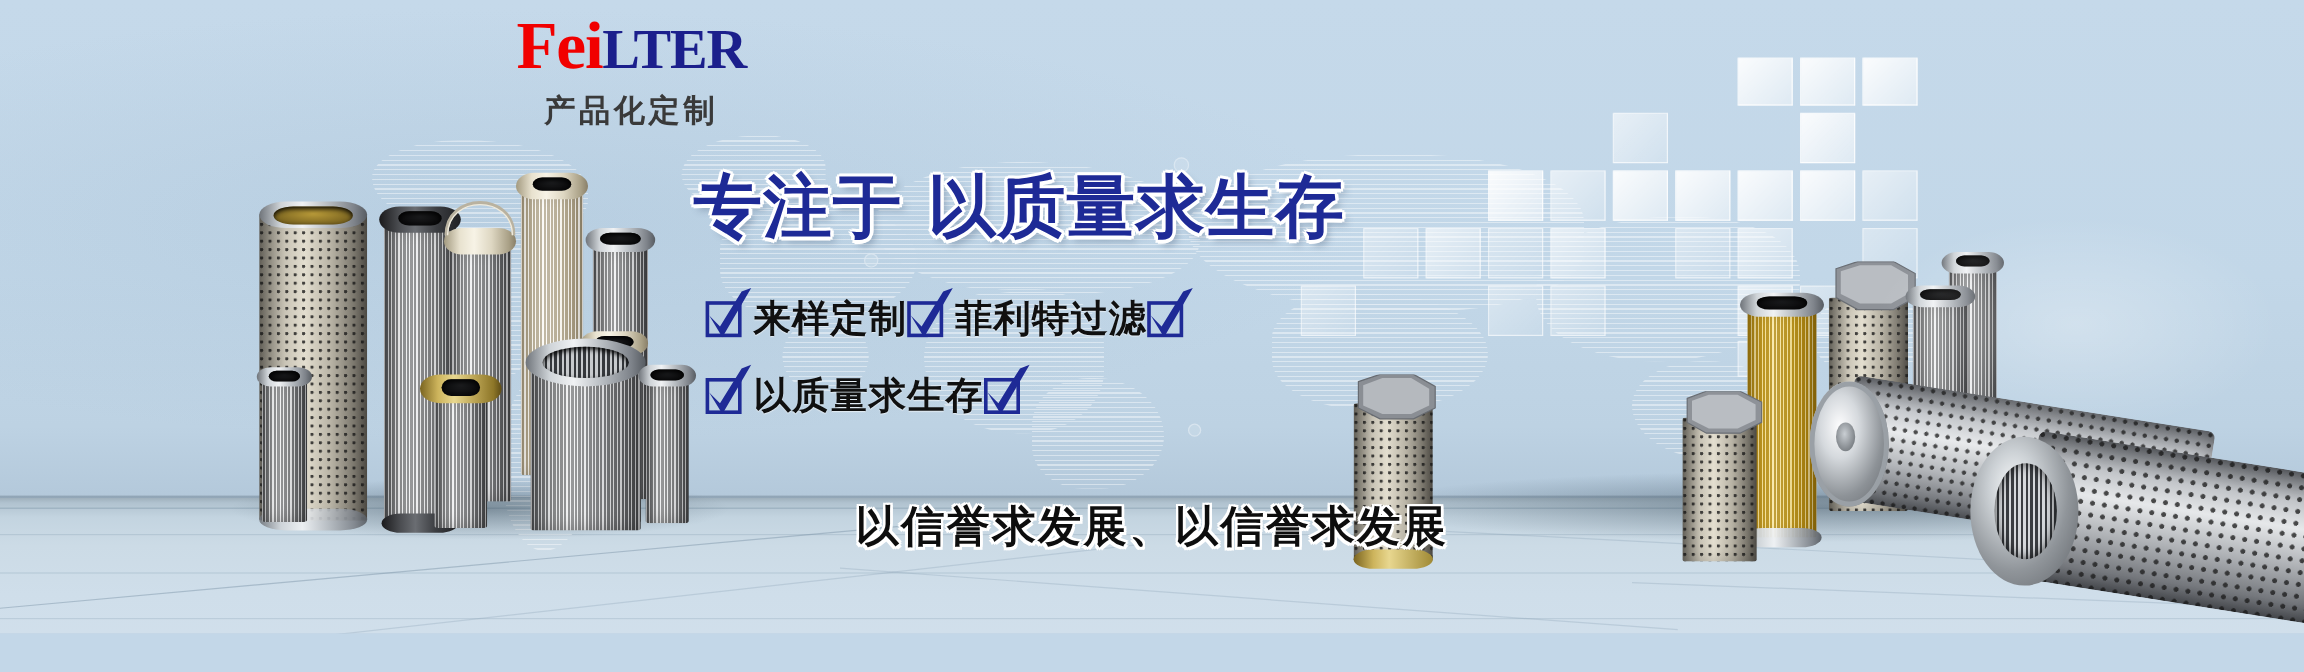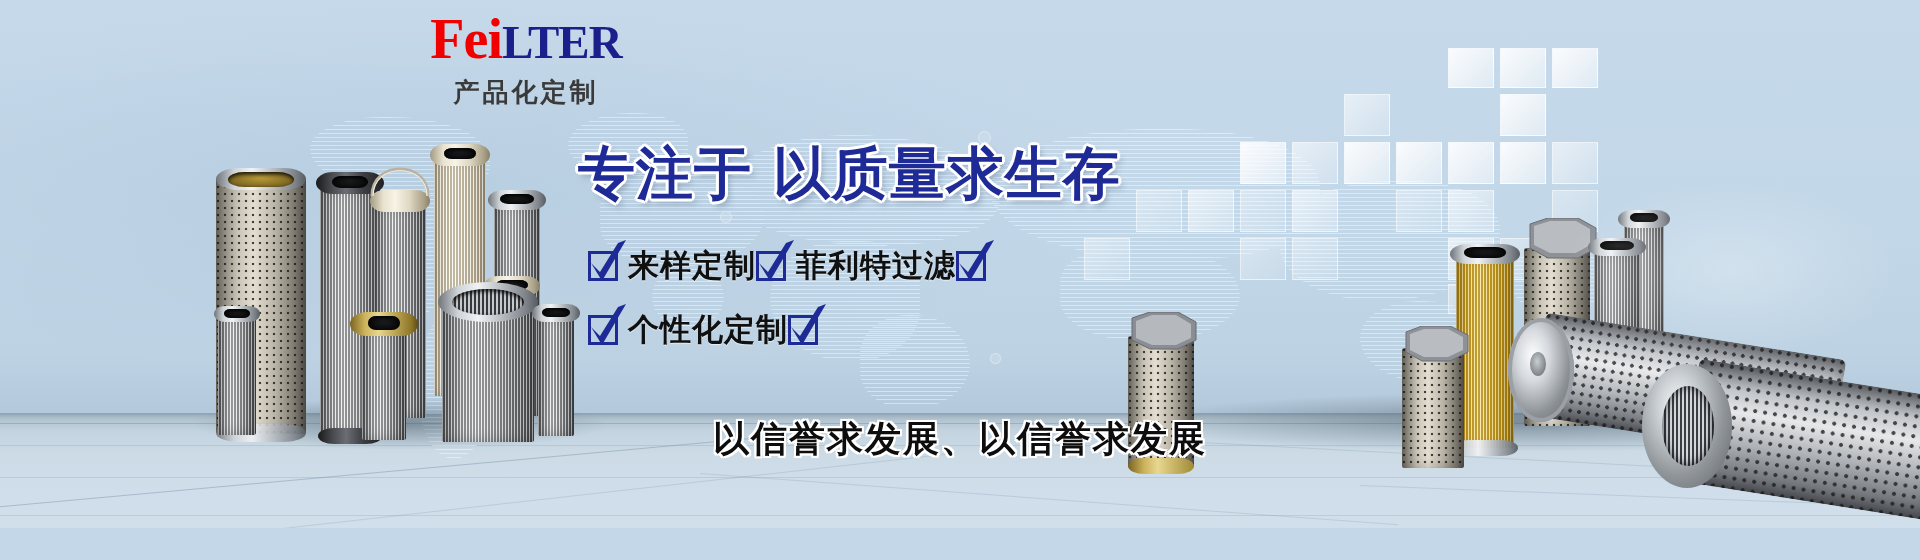--- a/index.html
+++ b/index.html
@@ -439,21 +439,21 @@
       </div>
     </div>
 
     <div class="feat-row r2">
       <div class="feat">
         <span class="chk">
           <svg width="42" height="46" viewBox="0 0 42 46">
             <path d="M3 24 L12 33 L30 4 L38 1 L14 42 Z" fill="#1e2a96"></path>
           </svg>
         </span>
-        <span class="feat-label">个性化定制</span>
+        <span class="feat-label">以质量求生存</span>
       </div>
       <span class="gap-lg"></span>
       <div class="feat">
         <span class="chk">
           <svg width="42" height="46" viewBox="0 0 42 46">
             <path d="M3 24 L12 33 L30 4 L38 1 L14 42 Z" fill="#1e2a96"></path>
           </svg>
         </span>
       </div>
     </div>

